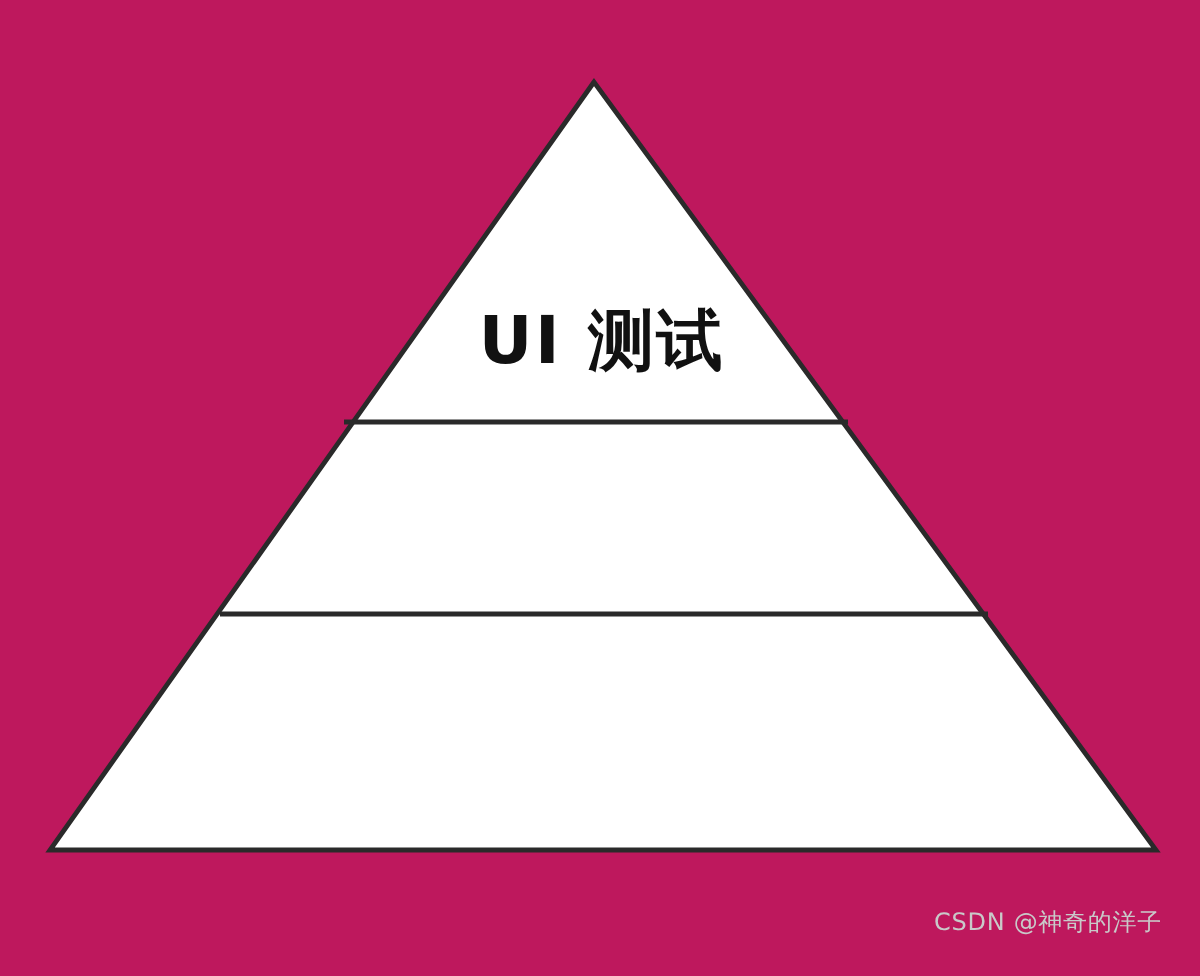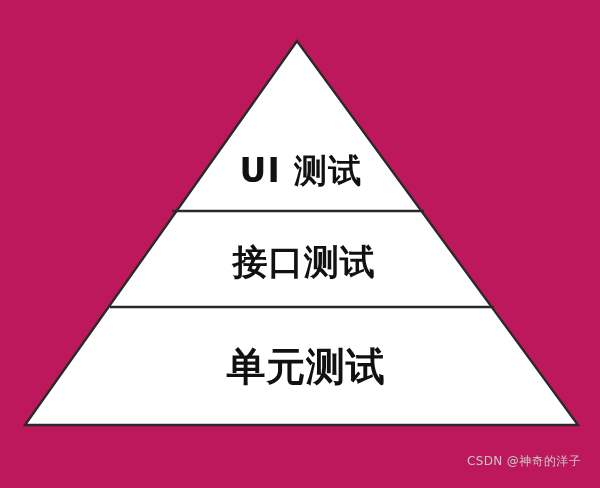--- a/index.html
+++ b/index.html
@@ -85,19 +85,17 @@
 
     <polygon points="297,41 25,425 578,425" fill="#ffffff" stroke="#2a2a2a" stroke-width="2.4" stroke-linejoin="miter"></polygon>
 
     <line x1="172" y1="211" x2="424" y2="211" stroke="#2a2a2a" stroke-width="2.4" stroke-linecap="butt"></line>
 
     <line x1="110" y1="307" x2="494" y2="307" stroke="#2a2a2a" stroke-width="2.4" stroke-linecap="butt"></line>
   </svg>
 
   <div class="layer-label" id="label-top">UI 测试</div>
 
-  <div class="layer-label" id="label-middle">接口测试</div>
 
-  <div class="layer-label" id="label-bottom">单元测试</div>
 
   <div id="watermark">CSDN @神奇的洋子</div>
 
 </div>
 
 </body></html>

